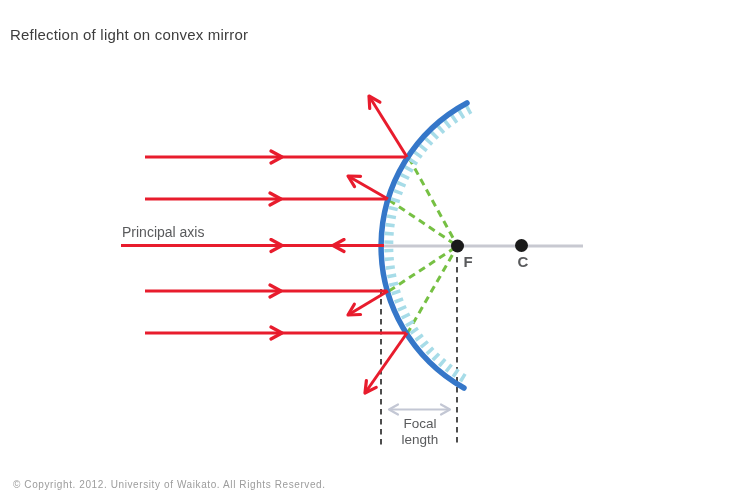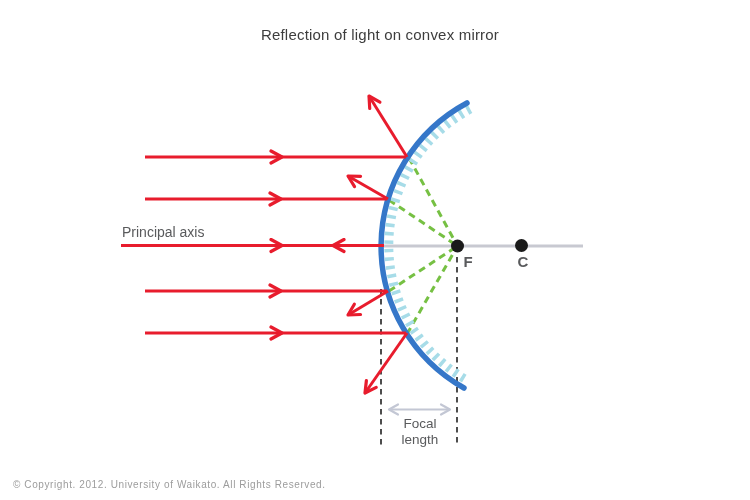--- a/index.html
+++ b/index.html
@@ -1,21 +1,21 @@
 <!DOCTYPE html>
 <html><head>
 <meta charset="utf-8">
 <style>
   html,body{margin:0;padding:0;background:#fff;}
   .stage{
     position:relative;width:750px;height:500px;background:#ffffff;overflow:hidden;
     font-family:"Liberation Sans","DejaVu Sans",sans-serif;
   }
   .title{
-    position:absolute;top:26px;left:10px;right:0;text-align:center;
+    position:absolute;top:26px;left:10px;right:0;text-align:left;
     font-size:15px;color:#3d3d3d;letter-spacing:0.2px;
   }
   .copyright{
     position:absolute;left:13px;top:479px;
     font-size:10px;color:#9c9c9c;letter-spacing:0.6px;
   }
   svg{position:absolute;left:0;top:0;}
   text{font-family:"Liberation Sans","DejaVu Sans",sans-serif;}
   .axis-label{font-size:14px;}
   .point-label{font-size:15px;font-weight:bold;}

